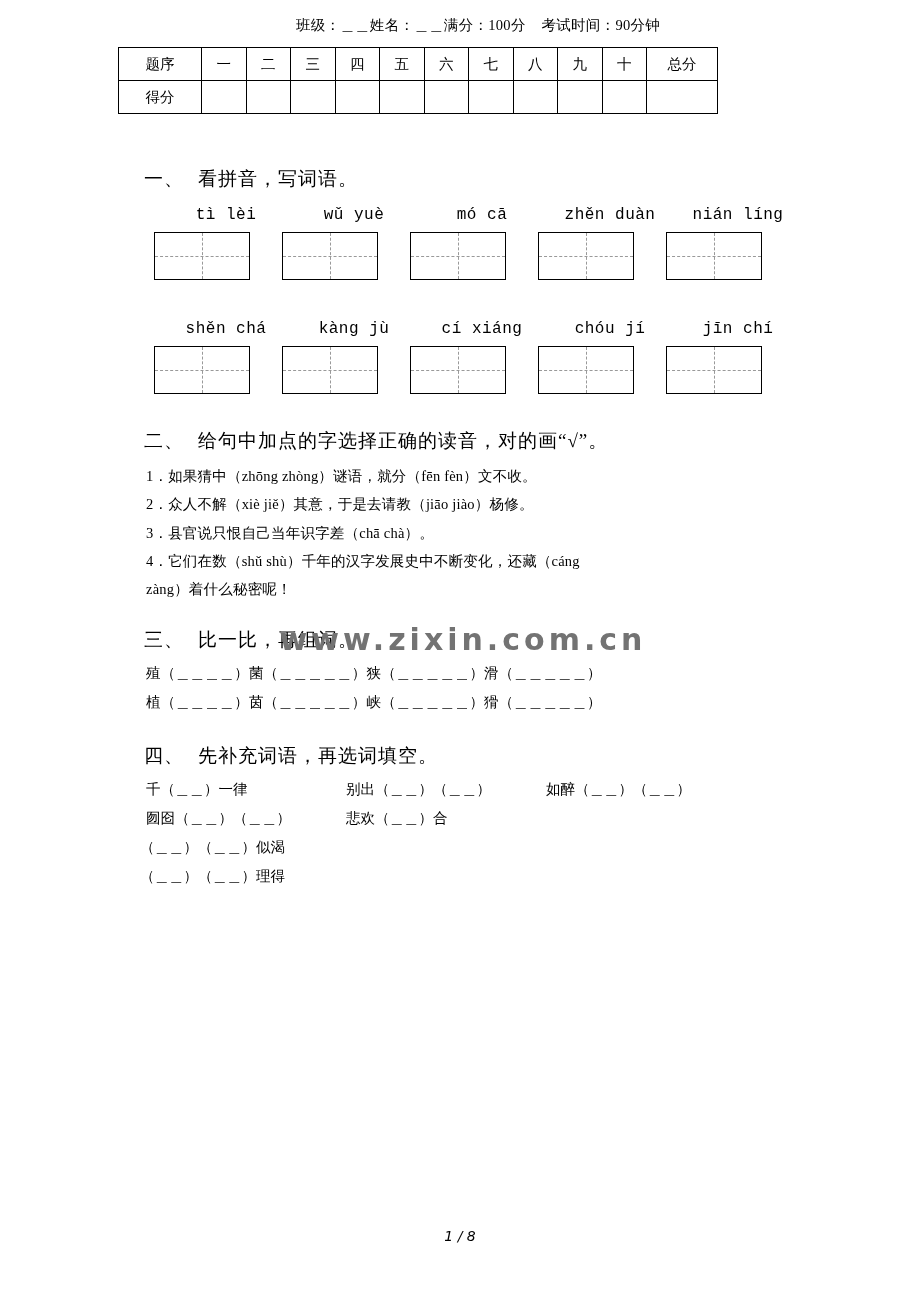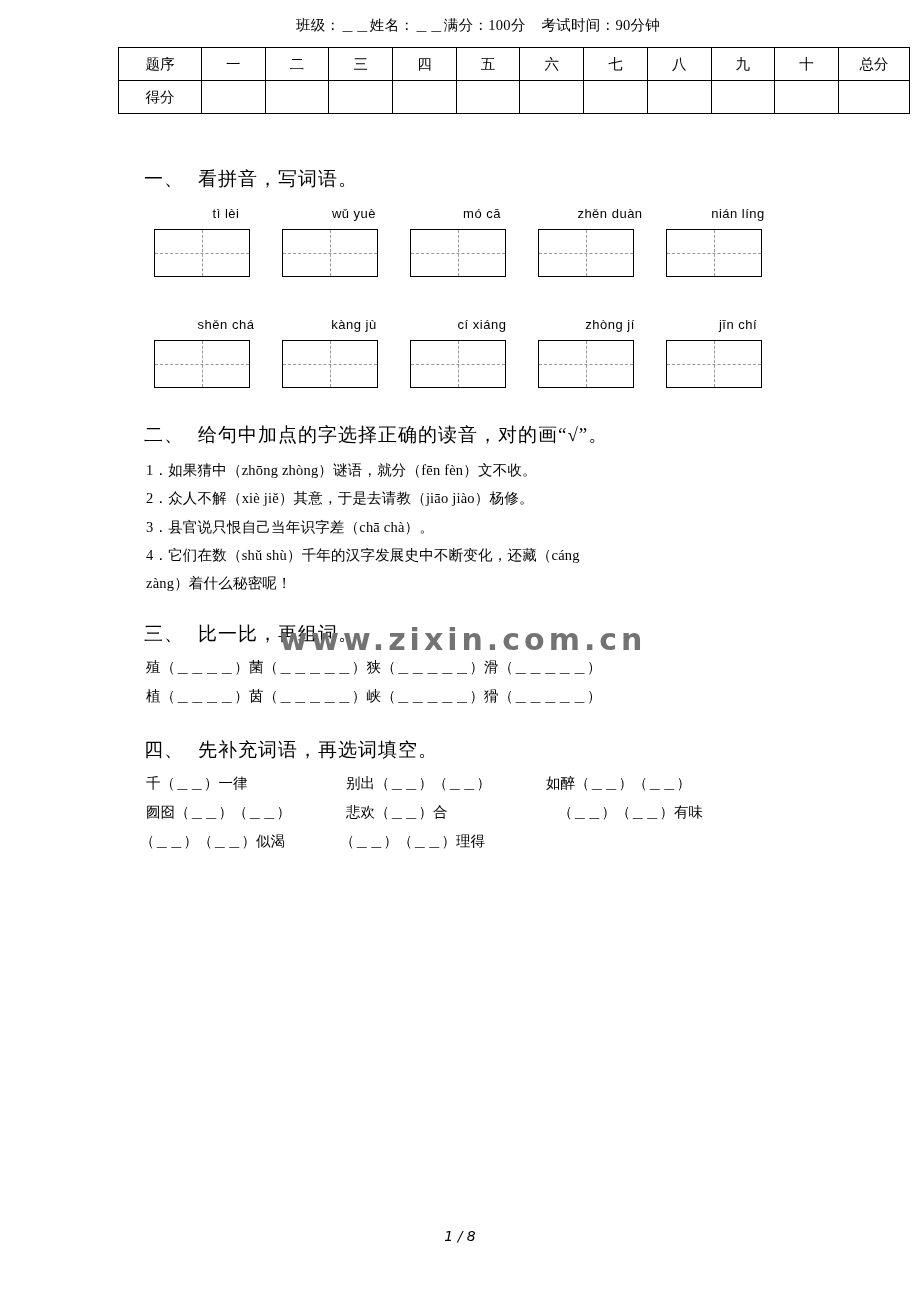--- a/index.html
+++ b/index.html
@@ -35,21 +35,21 @@
     margin-top: 16px;
     font-size: 14.5px;
     text-align: center;
     letter-spacing: 0.3px;
   }
   .subinfo span { white-space: pre; margin-left: 36px; }
 
   table.score {
     margin-top: 12px;
     border-collapse: collapse;
-    width: 792px;
+    width: 600px;
     table-layout: fixed;
   }
   table.score td {
     border: 1px solid #000;
     height: 32px;
     text-align: center;
     font-size: 14.5px;
     padding: 0;
   }
   table.score td.head { width: 82px; }
@@ -61,22 +61,22 @@
   .sec-title {
     font-size: 19px;
     letter-spacing: 1px;
     margin: 0 0 6px 0;
     padding-left: 26px;
   }
   .sec-title .num { margin-right: 14px; }
 
   
   .pinyin-row {
-    font-family: Liberation Sans, sans-serif;
-    font-size: 13px;
+    font-family: Liberation Mono, monospace;
+    font-size: 16px;
     padding-left: 44px;
     margin-top: 14px;
     display: flex;
   }
   .pinyin-row .pw {
     width: 128px;
     text-align: center;
     letter-spacing: 0.5px;
   }
   .grid-row {
@@ -219,21 +219,21 @@
       <div class="tzg"></div>
       <div class="tzg"></div>
       <div class="tzg"></div>
       <div class="tzg"></div>
       <div class="tzg"></div>
     </div>
     <div class="pinyin-row" style="margin-top:40px;">
       <span class="pw">shěn chá</span>
       <span class="pw">kàng jù</span>
       <span class="pw">cí xiáng</span>
-      <span class="pw">zhòng jí</span>
+      <span class="pw">chóu jí</span>
       <span class="pw">jīn chí</span>
     </div>
     <div class="grid-row">
       <div class="tzg"></div>
       <div class="tzg"></div>
       <div class="tzg"></div>
       <div class="tzg"></div>
       <div class="tzg"></div>
     </div>
   </div>
@@ -262,23 +262,22 @@
       <span class="num">四、</span><span>先补充词语，再选词填空。</span>
     </p>
     <div class="fill-line" style="">
       <span class="cell">千（＿＿）一律</span>
       <span class="cell">别出（＿＿）（＿＿）</span>
       <span class="cell wide">如醉（＿＿）（＿＿）</span>
     </div>
     <div class="fill-line">
       <span class="cell">囫囵（＿＿）（＿＿）</span>
       <span class="cell wide">悲欢（＿＿）合</span>
-      <span class="cell">（＿＿）（＿＿）有味</span>
-    </div>
-    <div class="fill-line" style="padding-left:22px;">
+    </div>
+    <div class="fill-line" style="padding-left:22px;flex-direction:column;">
       <span class="cell">（＿＿）（＿＿）似渴</span>
       <span class="cell wide">（＿＿）（＿＿）理得</span>
       <span class="cell"></span>
     </div>
   </div>
 
   <div class="footer">1 / 8</div>
 </div>
 
 </body></html>

